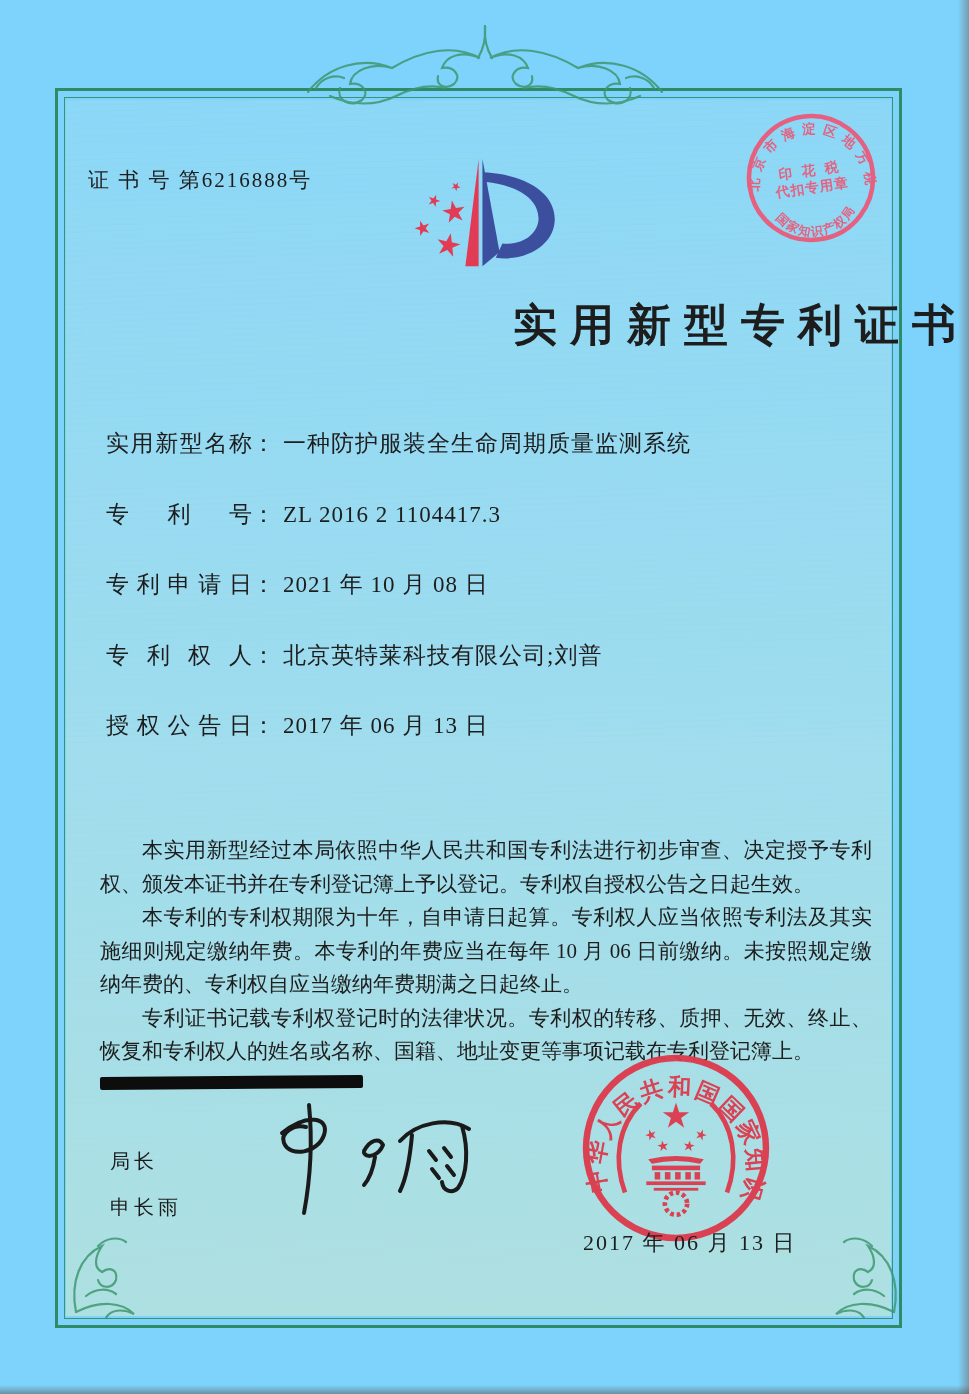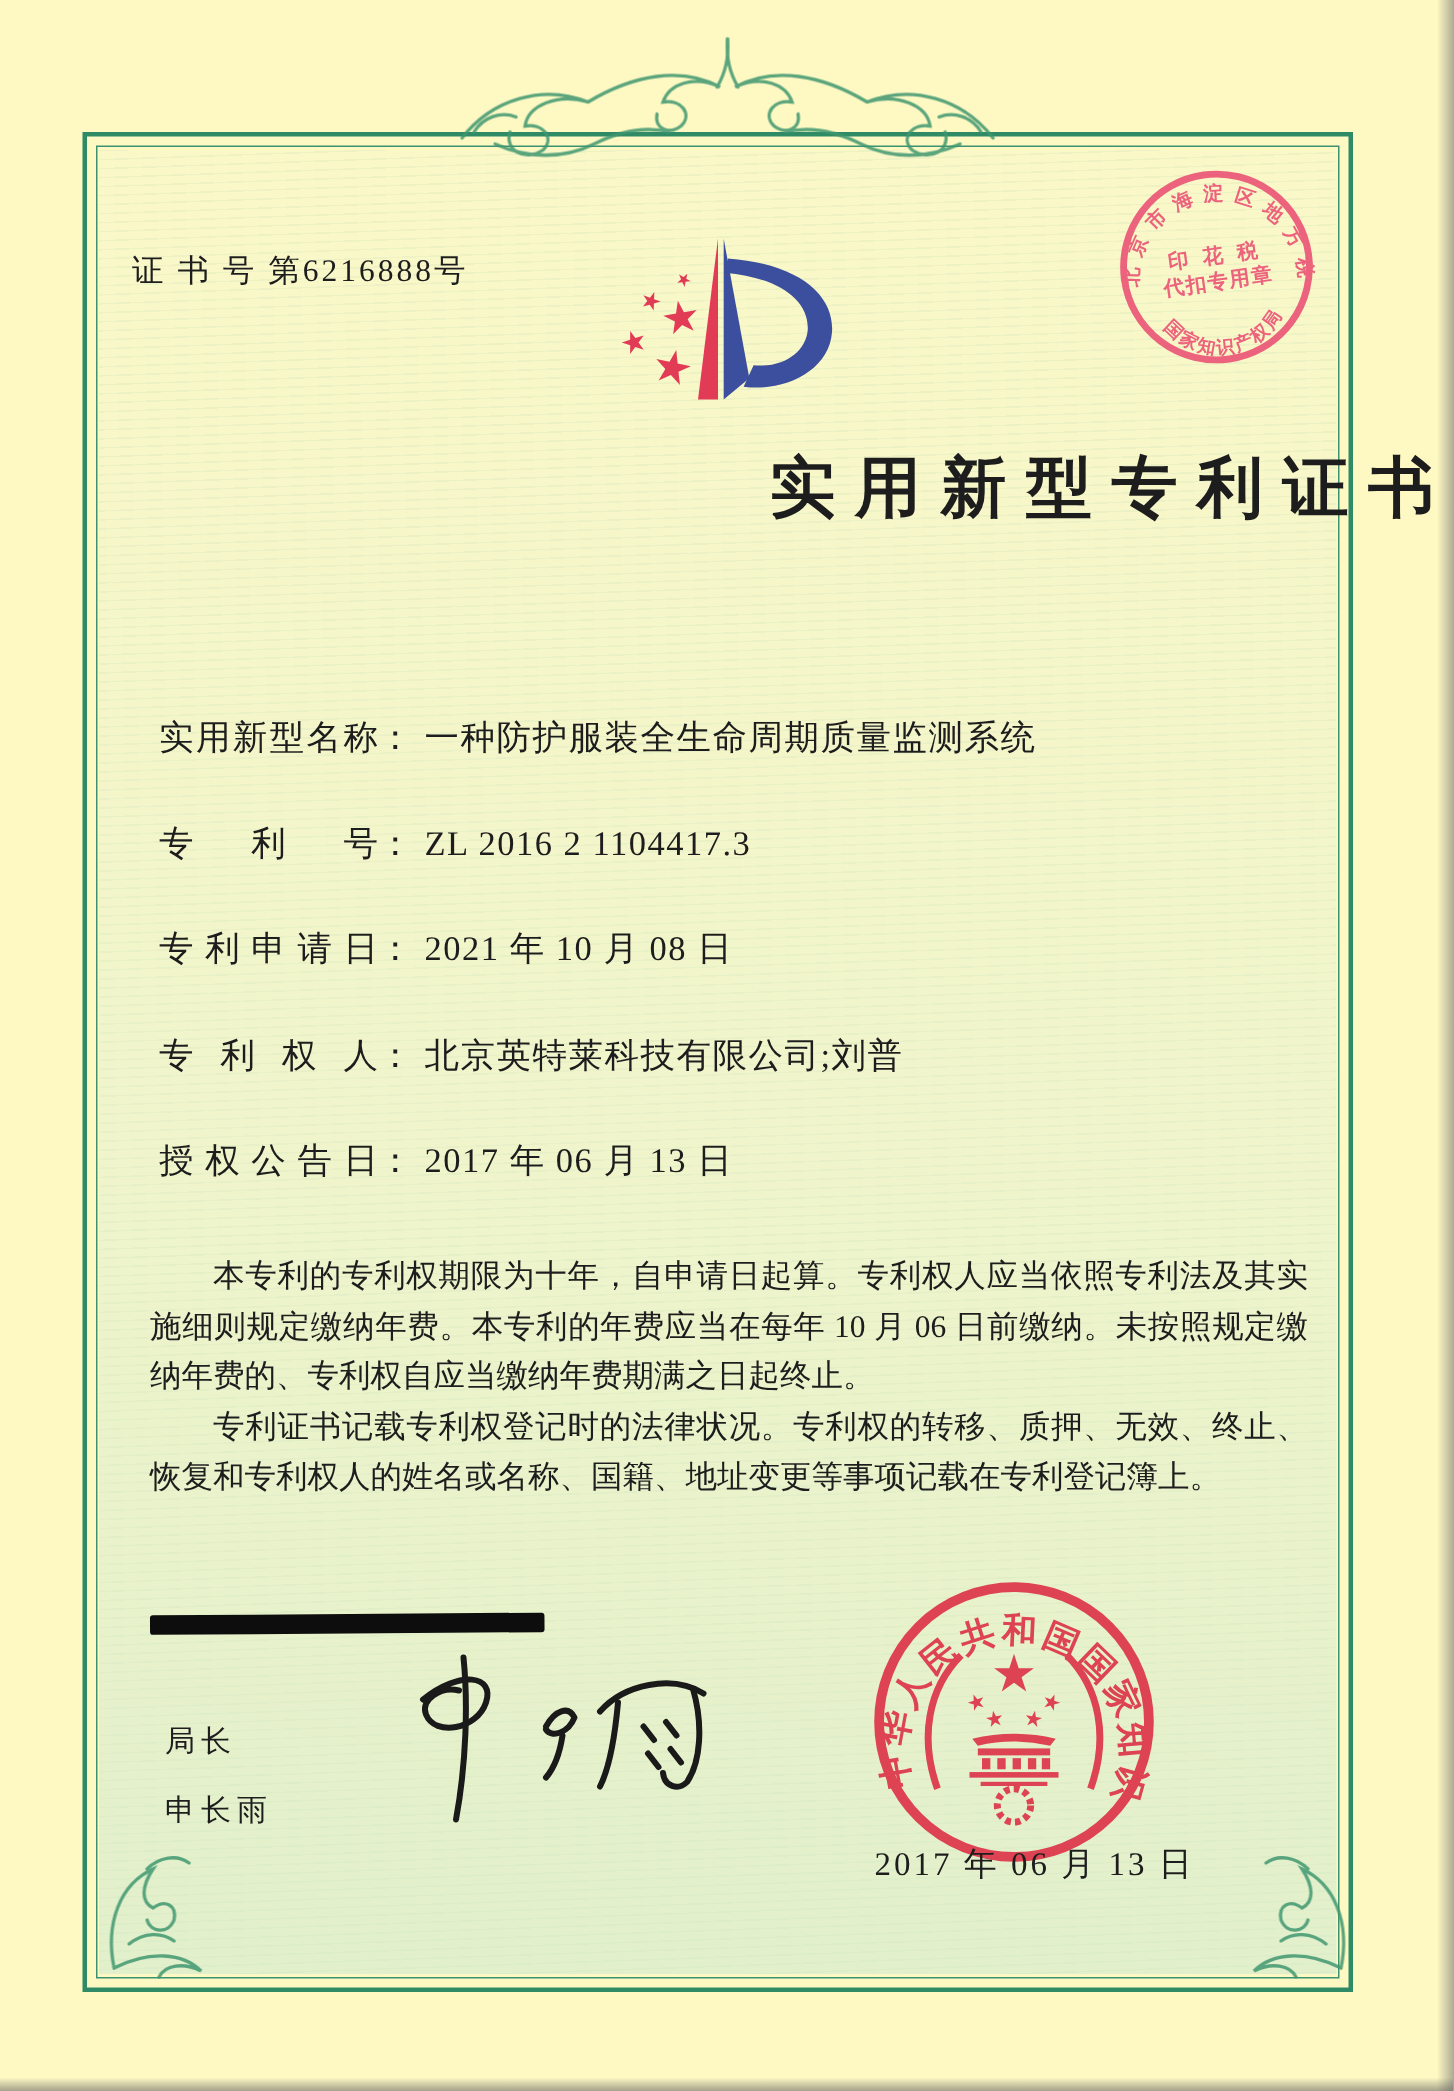--- a/index.html
+++ b/index.html
@@ -1,18 +1,18 @@
 <!DOCTYPE html>
 <html><head>
 <meta charset="utf-8">
 <style>
   html,body{margin:0;padding:0;background:#777;}
   .page{
     position:relative;width:969px;height:1394px;overflow:hidden;
-    background:#fef9c3;
+    background:#7dd3fc;
     font-family:"Liberation Serif","DejaVu Serif",serif;
     color:#1d1d1d;
   }
   
   .scan-right{position:absolute;right:0;top:0;width:11px;height:100%;
     background:linear-gradient(90deg,transparent,rgba(110,110,110,.55));}
   .scan-bottom{position:absolute;left:0;bottom:0;width:100%;height:9px;
     background:linear-gradient(0deg,rgba(90,90,90,.55),transparent);}
   
   .frame-fill{position:absolute;left:66px;top:100px;right:78px;bottom:78px;
@@ -24,21 +24,21 @@
   .frame-inner{position:absolute;left:64px;top:97px;right:76px;bottom:75px;
     border:1px solid #3a9270;}
   .ornaments{position:absolute;left:0;top:0;width:969px;height:1394px;pointer-events:none;}
   
   .cert-no{position:absolute;left:88px;top:166px;font-size:21px;letter-spacing:2px;}
   .logo{position:absolute;left:388px;top:140px;width:206px;height:152px;}
   .title{position:absolute;left:0;top:296px;width:100%;text-align:right;
     font-size:44px;font-weight:bold;letter-spacing:13px;}
   .fields{position:absolute;left:106px;top:428px;width:770px;}
   .field{height:70.5px;font-size:23px;white-space:nowrap;}
-  .fl{display:inline-block;width:146px;text-align:justify;text-align-last:justify;vertical-align:bottom;margin-top:48px;}
+  .fl{display:inline-block;width:146px;text-align:justify;text-align-last:justify;vertical-align:bottom;}
   .fc{display:inline-block;margin-right:8px;}
   .fv{letter-spacing:1px;font-family:Liberation Serif, serif;}
   .paragraphs{position:absolute;left:100px;top:834px;width:772px;
     font-size:21px;line-height:33.5px;text-align:justify;}
   .paragraphs p{margin:0;text-indent:2em;}
   .redaction-bar{position:absolute;left:100px;top:1076px;width:263px;height:13px;
     background:#0d0d0d;border-radius:2px;transform:rotate(-.4deg);}
   .signoff{position:absolute;left:110px;top:1138px;font-size:20px;line-height:46px;letter-spacing:4px;}
   .signature{position:absolute;left:252px;top:1095px;width:240px;height:130px;}
   .tax-stamp{position:absolute;left:745px;top:112px;width:132px;height:132px;
@@ -127,20 +127,21 @@
     </div>
     <div class="field">
       <span class="fl">专利权人</span><span class="fc">：</span><span class="fv">北京英特莱科技有限公司;刘普</span>
     </div>
     <div class="field">
       <span class="fl">授权公告日</span><span class="fc">：</span><span class="fv">2017 年 06 月 13 日</span>
     </div>
   </div>
 
   <div class="paragraphs">
+    <p>本实用新型经过本局依照中华人民共和国专利法进行初步审查、决定授予专利权、颁发本证书并在专利登记簿上予以登记。专利权自授权公告之日起生效。</p>
     <p>本专利的专利权期限为十年，自申请日起算。专利权人应当依照专利法及其实施细则规定缴纳年费。本专利的年费应当在每年 10 月 06 日前缴纳。未按照规定缴纳年费的、专利权自应当缴纳年费期满之日起终止。</p>
     <p>专利证书记载专利权登记时的法律状况。专利权的转移、质押、无效、终止、恢复和专利权人的姓名或名称、国籍、地址变更等事项记载在专利登记簿上。</p>
   </div>
 
   <div class="redaction-bar"></div>
 
   <div class="signoff">
     <div>局长</div>
     <div>申长雨</div>
   </div>

